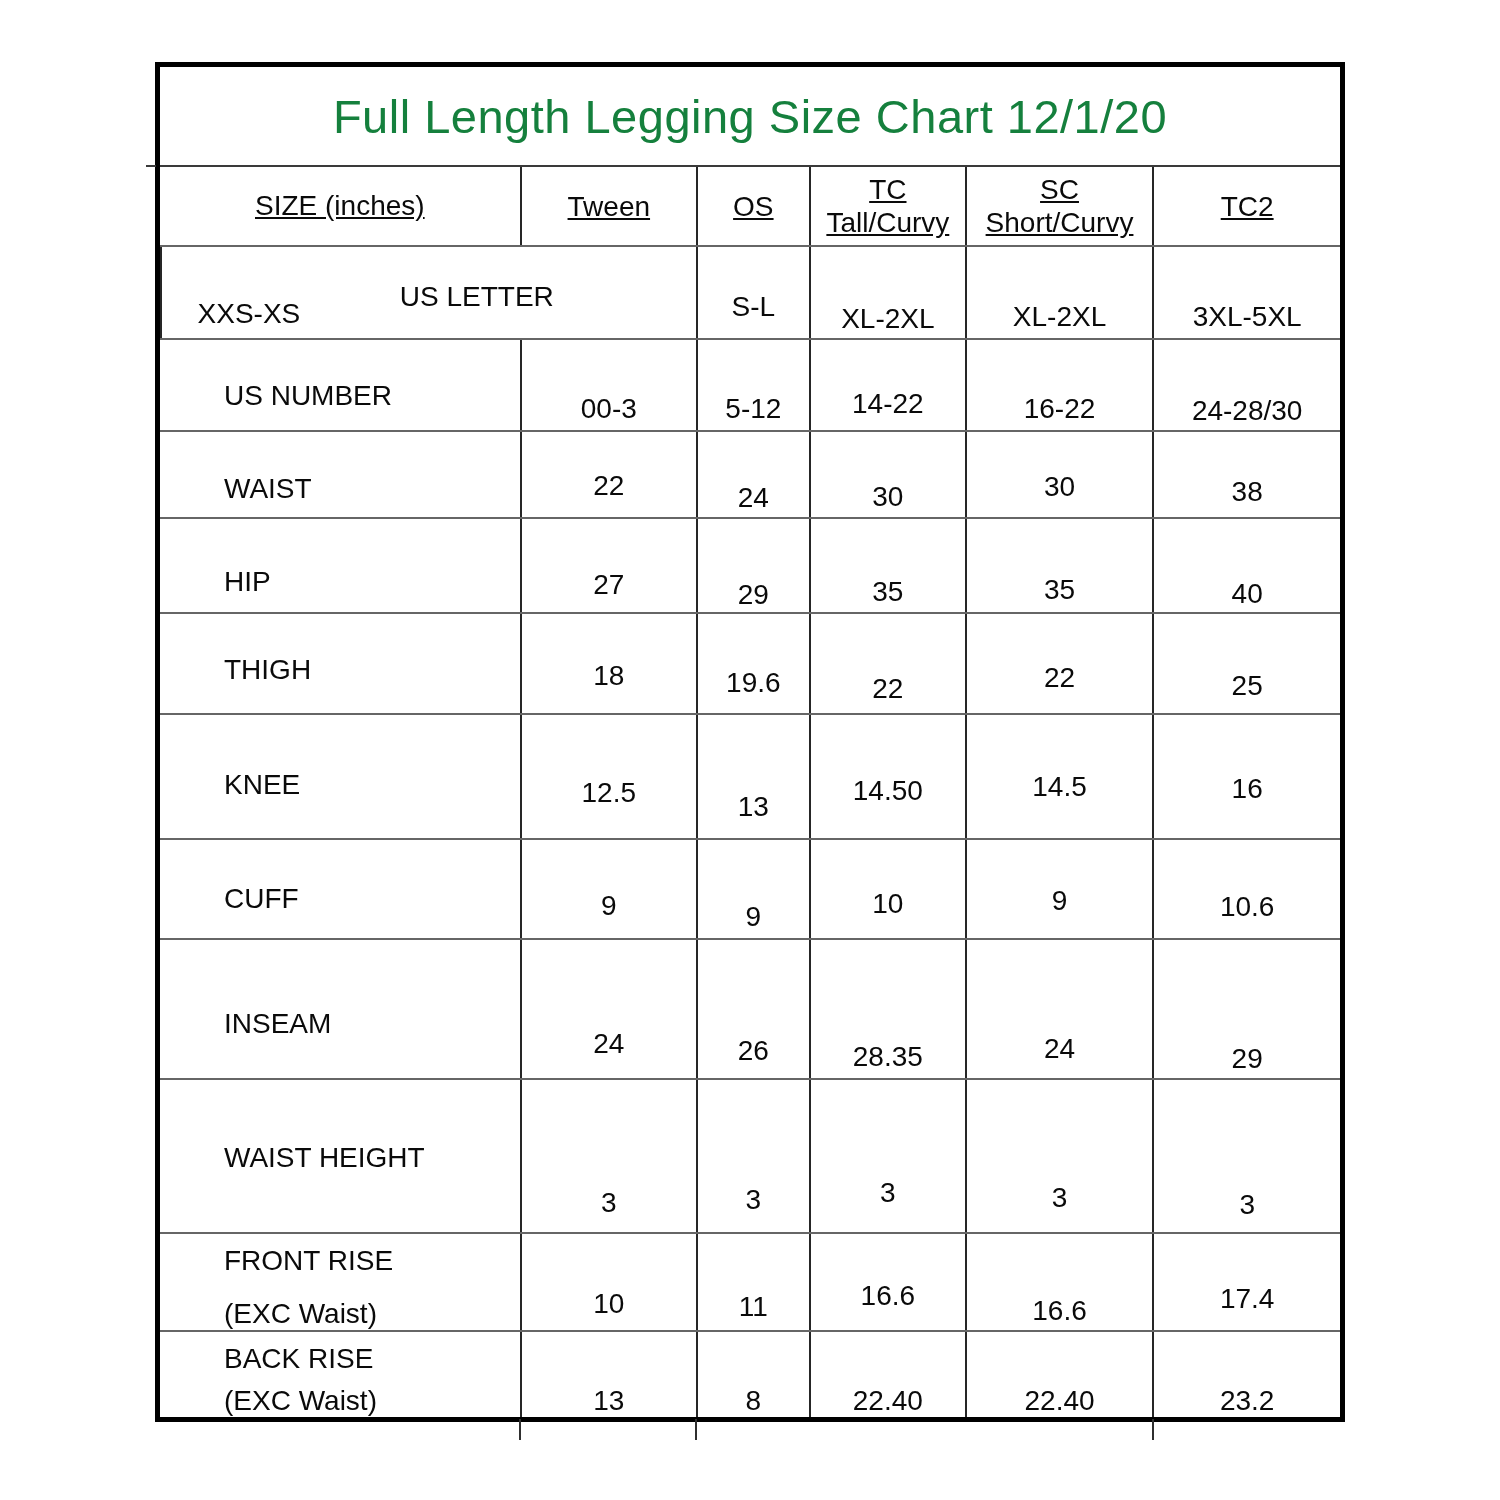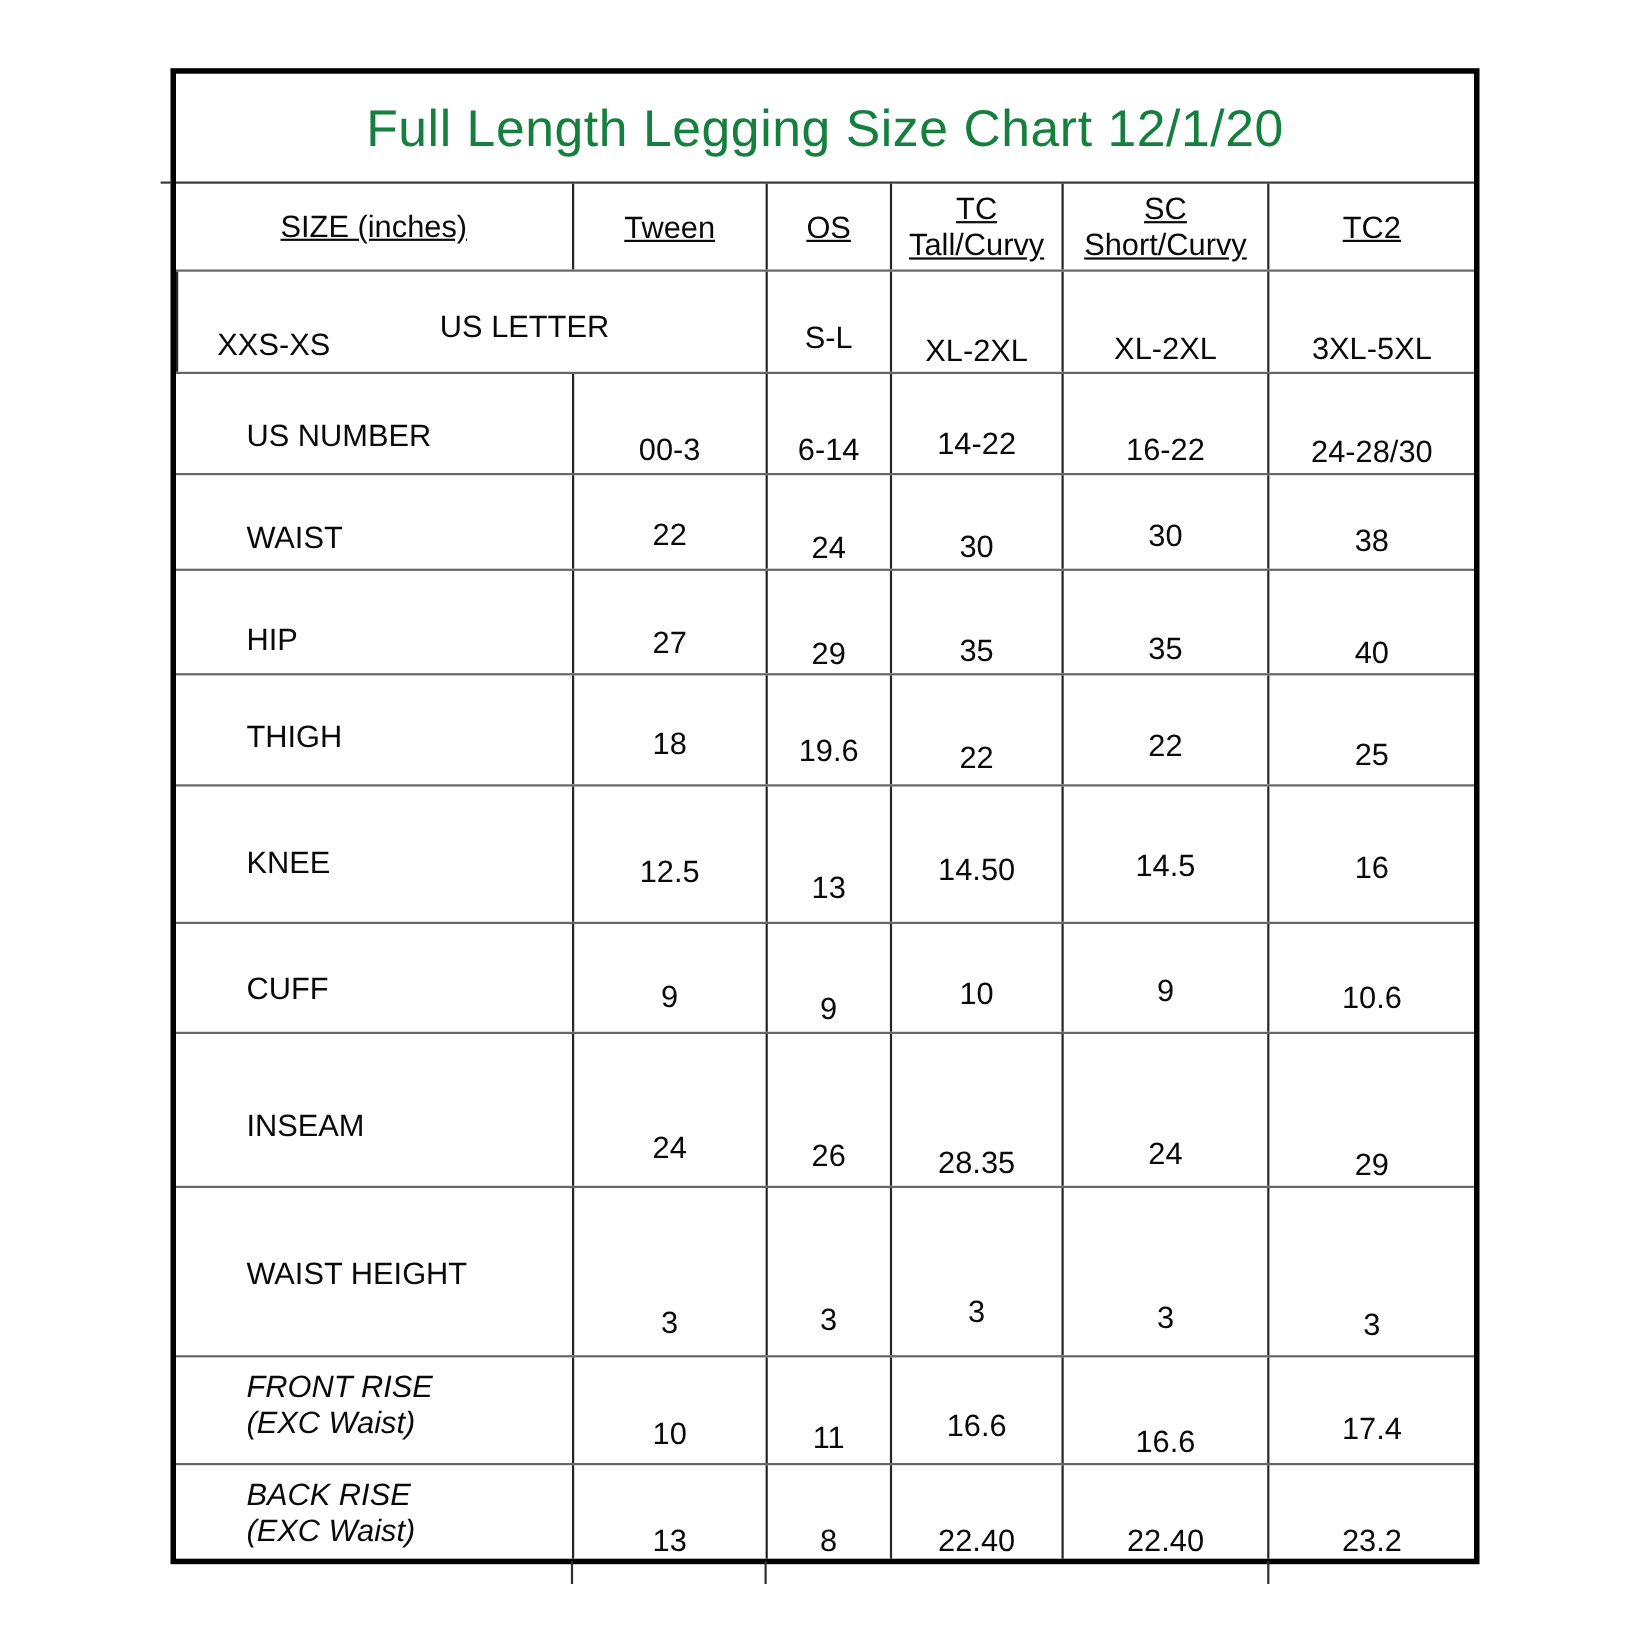--- a/index.html
+++ b/index.html
@@ -27,21 +27,21 @@
 
   .title-text{font-size:47px;letter-spacing:0.5px;color:#15803d;white-space:nowrap;}
 
   .head{display:flex;flex-direction:column;justify-content:center;align-items:center;
         font-size:28px;line-height:33px;text-align:center;}
   .head .sub:empty{display:none;}
   .header-label-cell{display:flex;align-items:center;padding-left:95px;font-size:28px;}
 
   .label-cell{display:flex;flex-direction:column;justify-content:center;padding-left:64px;font-size:28px;line-height:33px;}
   .label-cell .lbl{position:relative;top:var(--lt,0px);white-space:nowrap;}
-  .label-cell.two-line{justify-content:flex-start;padding-top:10px;font-style:italic;}
+  .label-cell.two-line{justify-content:space-between;padding-top:10px;}
   .label-cell.two-line .lbl{top:0;}
 
   .val{display:flex;flex-direction:column;justify-content:flex-end;align-items:center;
        font-size:28px;line-height:32px;padding-bottom:var(--pb,4px);white-space:nowrap;}
 
   .tick-title{position:absolute;left:146px;top:165px;width:10px;height:2px;background:#3a3a3a;}
   .ext{position:absolute;top:1419px;width:2px;height:21px;background:#2f2f2f;}
   .ext-1{left:519px;}
   .ext-2{left:695px;}
   .ext-3{left:1152px;}
@@ -92,21 +92,21 @@
       <div class="cell c3 val" style="--pb:3px">XL-2XL</div>
       <div class="cell c4 val" style="--pb:5px">XL-2XL</div>
       <div class="cell c5 val" style="--pb:5px">3XL-5XL</div>
     </div>
 
     <div class="row data r1">
       <div class="cell c-label label-cell">
         <span class="lbl" style="--lt:10px">US NUMBER</span>
       </div>
       <div class="cell c1 val" style="--pb:5px">00-3</div>
-      <div class="cell c2 val" style="--pb:5px">6-14</div>
+      <div class="cell c2 val" style="--pb:5px">5-12</div>
       <div class="cell c3 val" style="--pb:10px">14-22</div>
       <div class="cell c4 val" style="--pb:5px">16-22</div>
       <div class="cell c5 val" style="--pb:3px">24-28/30</div>
     </div>
 
     <div class="row data r2">
       <div class="cell c-label label-cell">
         <span class="lbl" style="--lt:14px">WAIST</span>
       </div>
       <div class="cell c1 val" style="--pb:15px">22</div>

